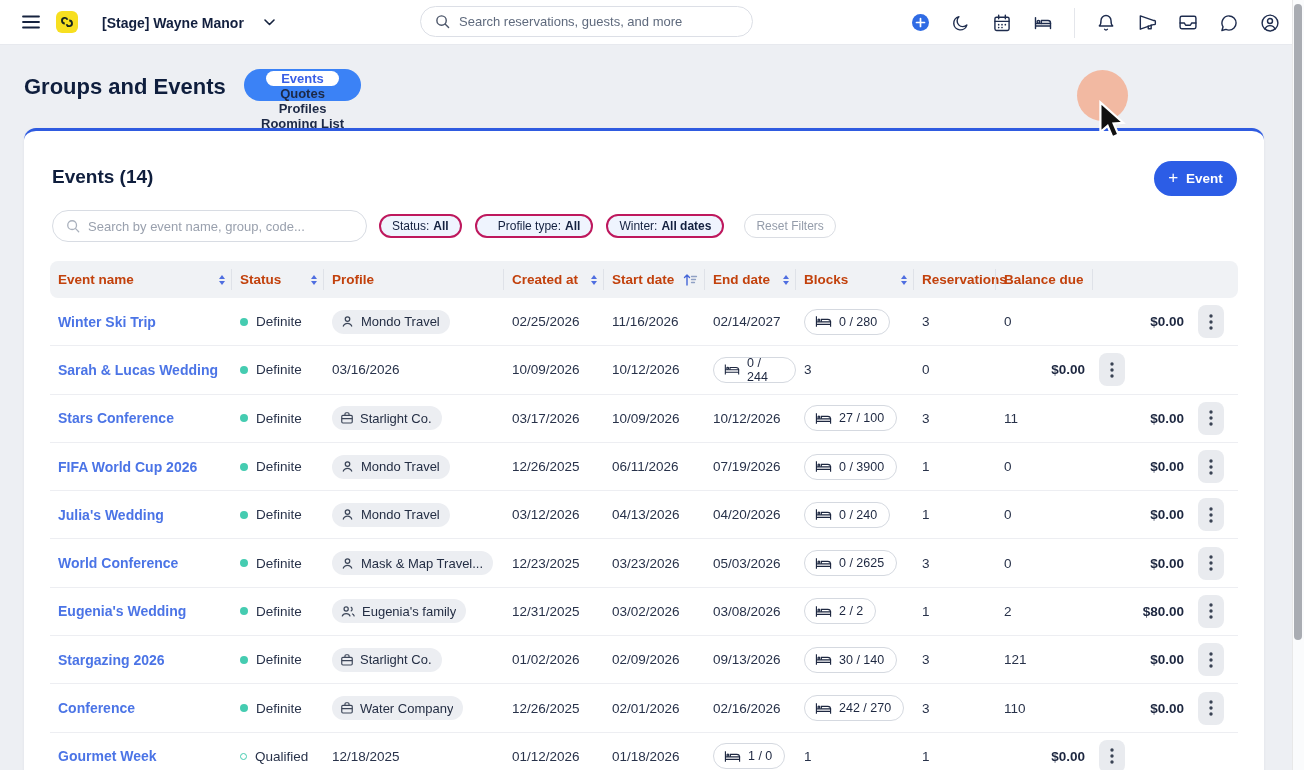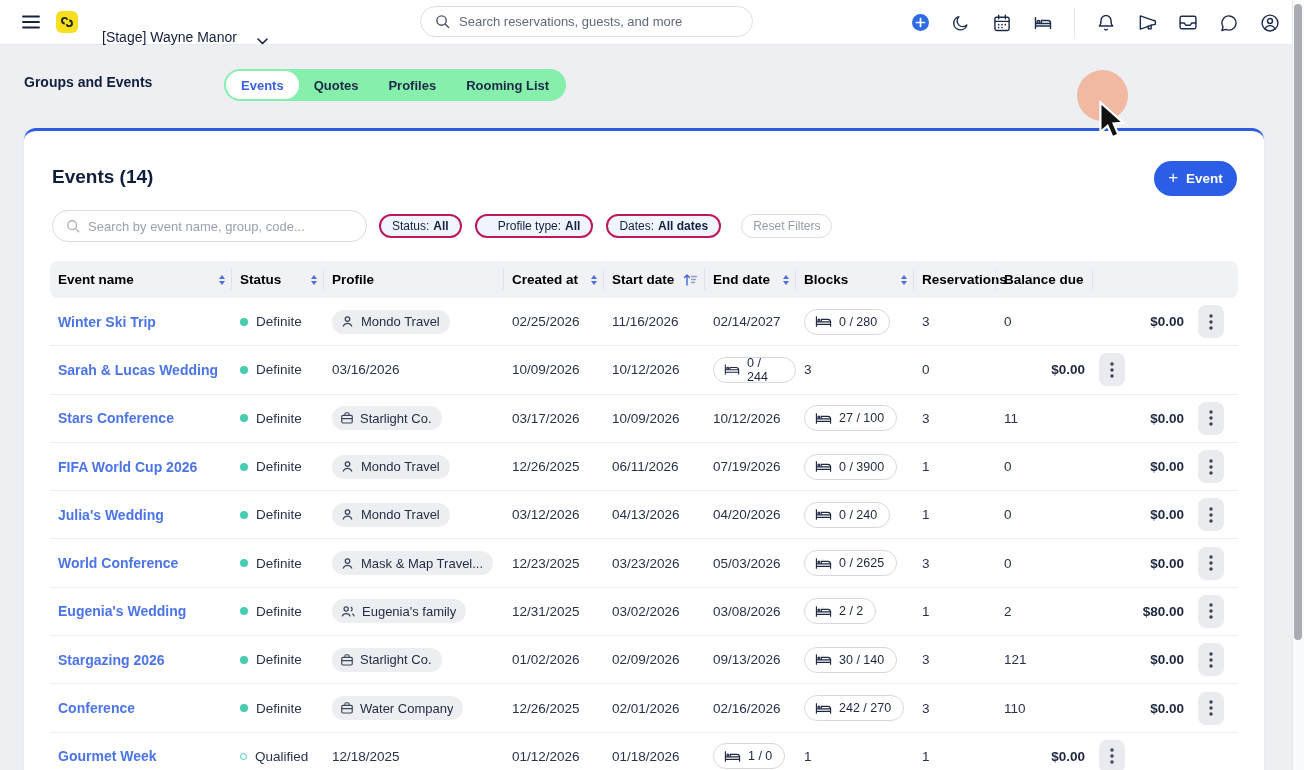--- a/index.html
+++ b/index.html
@@ -3,50 +3,50 @@
 <meta charset="utf-8">
 <style>
 * { margin:0; padding:0; box-sizing:border-box; }
 html,body { width:1304px; height:770px; overflow:hidden; }
 body { font-family:"Liberation Sans",sans-serif; background:#edeff3; position:relative; color:#1c2946; }
 
 
 .topbar { position:absolute; top:0; left:0; width:1304px; height:45px; background:#fff; border-bottom:1px solid #e7e9ee; }
 .menu-btn { position:absolute; left:22px; top:13px; width:18px; height:18px; cursor:pointer; }
 .logo { position:absolute; left:56px; top:11px; width:22px; height:22px; background:#f7df20; border-radius:6px; display:flex; align-items:center; justify-content:center; }
-.property { position:absolute; left:102px; top:0; height:45px; display:flex; align-items:flex-end; gap:20px; font-size:14px; font-weight:400; color:#121f3e; }
+.property { position:absolute; left:102px; top:0; height:45px; display:flex; align-items:center; gap:20px; font-size:14px; font-weight:700; color:#121f3e; }
 .gsearch { position:absolute; left:420px; top:6px; width:333px; height:31px; border:1px solid #dcdfe6; border-radius:16px; background:#fff; display:flex; align-items:center; padding-left:14px; gap:9px; }
 .gsearch .ph { font-size:13px; color:#5f6a7d; }
 .nav-icons { position:absolute; right:24px; top:0; height:45px; display:flex; align-items:center; gap:21px; }
 .nav-icons .nicon { width:20px; height:20px; display:flex; align-items:center; justify-content:center; }
 .nav-divider { width:1px; height:30px; background:#e4e6eb; }
 
 
-.page-title { position:absolute; left:24px; top:74px; font-size:14px; font-weight:700; color:#0f1e3d; letter-spacing:0; }
-.tabs { position:absolute; left:224px; top:69px; height:32px; background:#86efac; border-radius:16px; display:inline-flex; align-items:center; padding:2px; }
+.page-title { position:absolute; left:24px; top:74px; font-size:22px; font-weight:700; color:#0f1e3d; letter-spacing:0; }
+.tabs { position:absolute; left:244px; top:69px; height:32px; background:#3b82f6; border-radius:16px; display:inline-flex; align-items:center; padding:2px;flex-direction:column; }
 .tab { height:28px; display:flex; align-items:center; padding:0 15px; font-size:13px; font-weight:600; color:#1d2946; border-radius:14px; cursor:pointer; }
 .tab.active { background:#fff; color:#3a5fe5; }
 
 
 .card { position:absolute; left:24px; top:128px; width:1240px; height:650px; background:#fff; border-radius:12px 12px 0 0; border-top:3px solid #2f5be0; box-shadow:0 1px 3px rgba(20,30,60,.06); }
 .card-title { position:absolute; left:28px; top:35px; font-size:19px; font-weight:700; color:#0f1e3d; }
 .add-btn { position:absolute; right:27px; top:30px; width:83px; height:35px; border:none; border-radius:18px; background:#2c5de6; color:#fff; font-size:13.5px; font-weight:600; font-family:inherit; display:flex; align-items:center; justify-content:center; gap:8px; cursor:pointer; }
 .add-btn .plus { font-size:17px; font-weight:400; margin-top:-1px; }
 
 .filter-row { position:absolute; left:28px; top:79px; height:32px; display:flex; align-items:center; }
 .tsearch { width:315px; height:32px; border:1px solid #d8dce3; border-radius:16px; display:flex; align-items:center; padding-left:13px; gap:8px; margin-right:12px; }
 .tsearch .ph { font-size:13px; color:#9aa1ae; }
 .chip { height:24px; display:flex; align-items:center; padding:0 11px; border-radius:12px; font-size:12px; color:#13203f; border:2px solid #be185d; background:#eff4fe; margin-right:13px; white-space:nowrap; cursor:pointer; }
 .chip b { font-weight:700; margin-left:4px; }
 .chip.reset { border:1px solid #dadde3; background:#fff; color:#949caa; margin-left:7px; }
 
 
 .table { position:absolute; left:26px; top:130px; width:1188px; }
 .thead { display:grid; grid-template-columns:182px 92px 180px 100px 101px 91px 118px 82px 97px 99px 46px; background:#f0f2f5; border-radius:8px; height:37px; }
-.th { display:flex; align-items:center; padding-left:8px; font-size:13.5px; font-weight:700; color:#000000; position:relative; }
+.th { display:flex; align-items:center; padding-left:8px; font-size:13.5px; font-weight:700; color:#c2410c; position:relative; }
 .th .sortwrap { margin-left:auto; margin-right:7px; display:flex; align-items:center; }
 .th .divider { position:absolute; right:0; top:8px; width:1px; height:21px; background:#dfe2e8; }
 .trow { display:grid; grid-template-columns:182px 92px 180px 100px 101px 91px 118px 82px 97px 99px 46px; height:48.3px; border-bottom:1px solid #edeef2; align-items:center; }
 .td { padding-left:8px; font-size:13.5px; color:#28324a; display:flex; align-items:center; }
 .td.name { font-size:14px; font-weight:600; color:#4b74e6; cursor:pointer; }
 .dot { width:8px; height:8px; border-radius:50%; background:#45ccb1; margin-right:8px; flex:none; }
 .dot.hollow { background:#fff; border:1.5px solid #45ccb1; width:7px; height:7px; }
 .pchip { display:inline-flex; align-items:center; gap:6px; background:#eceef2; border-radius:12px; height:24px; padding:0 10px 0 8px; font-size:13px; color:#242e44; max-width:170px; }
 .pchip span { white-space:nowrap; overflow:hidden; text-overflow:ellipsis; }
 .pick { display:inline-flex; align-items:center; gap:7px; border:1px solid #d5d9e0; border-radius:14px; height:26px; padding:0 12px 0 10px; font-size:12.5px; font-weight:400; color:#1d2740; }
@@ -181,21 +181,21 @@
     <span id="chips" style="display: inline-flex;">
         <div class="chip" style="display: inline-flex; vertical-align: middle;">
           <span>Status:</span>
           <b>All</b>
         </div>
         <div class="chip" style="display: inline-flex; vertical-align: middle; padding-left: 21px;">
           <span>Profile type:</span>
           <b>All</b>
         </div>
         <div class="chip" style="display: inline-flex; vertical-align: middle;">
-          <span>Dates:</span>
+          <span>Winter:</span>
           <b>All dates</b>
         </div>
       </span>
     <div class="chip reset">
         <span>Reset Filters</span>
       </div>
   </div>
   <div class="table">
     <div class="thead" id="thead">
         <div class="th">

